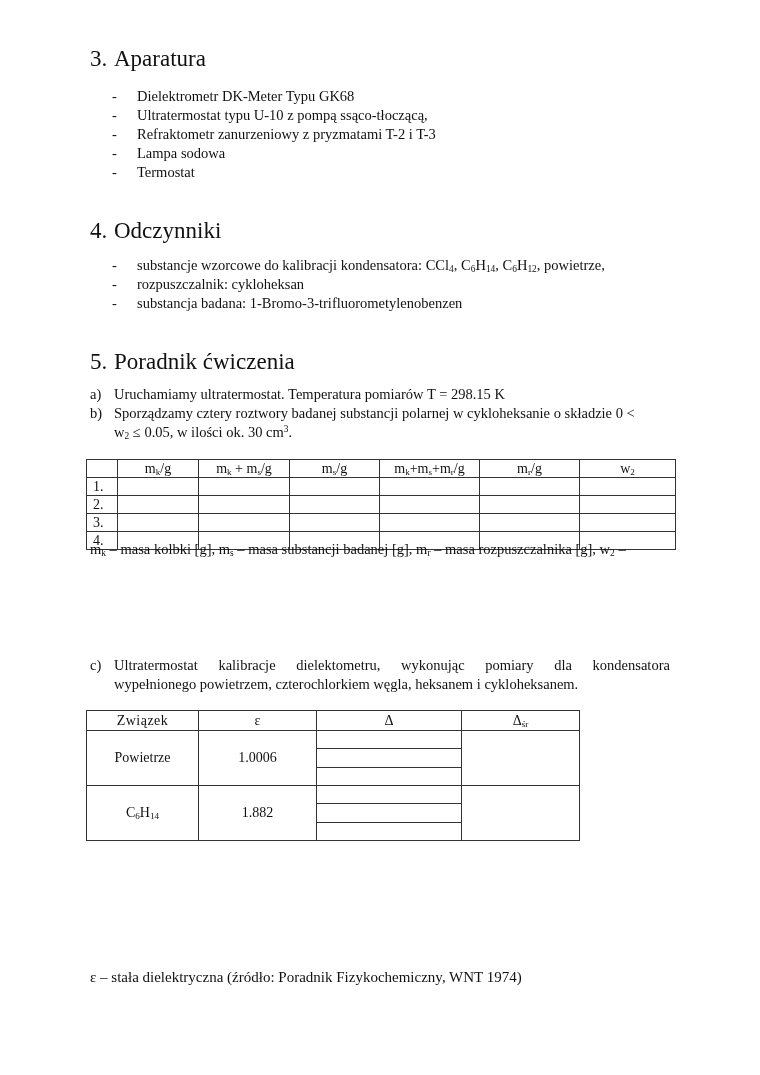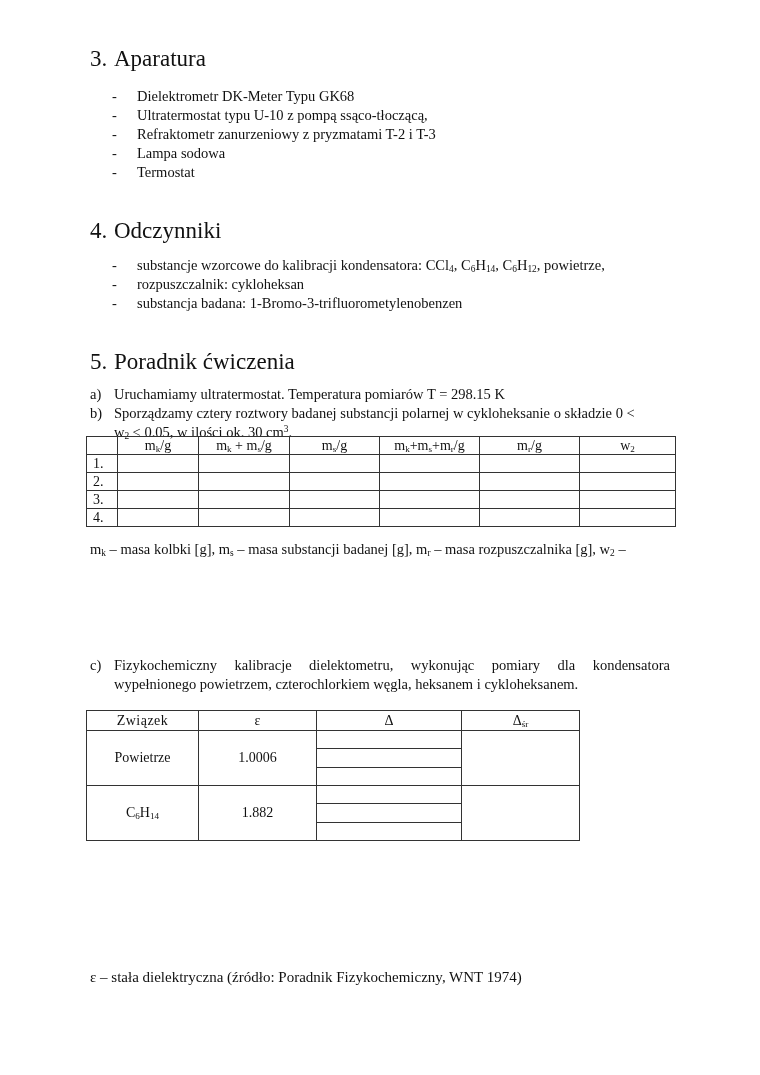--- a/index.html
+++ b/index.html
@@ -82,21 +82,21 @@
 <div class="para" style="top:386px;">
   <span class="lbl">a)</span>
   <span class="txt">Uruchamiamy ultratermostat. Temperatura pomiarów T = 298.15 K</span>
 </div>
 <div class="para" style="top:405px;">
   <span class="lbl">b)</span>
   <span class="txt">Sporządzamy cztery roztwory badanej substancji polarnej w cykloheksanie o składzie 0 &lt;</span>
   <span class="txt" style="top:19px;"><span>w</span><sub>2</sub><span> ≤ 0.05, w ilości ok. 30 cm</span><sup>3</sup><span>.</span></span>
 </div>
 
-<table class="grid" id="table1" style="left:86px; top:436px; width:589px;padding-left:34px;">
+<table class="grid" id="table1" style="left:86px; top:459px; width:589px;padding-left:34px;">
   <colgroup>
     <col style="width:31px">
       <col style="width:81px">
       <col style="width:91px">
       <col style="width:90px">
       <col style="width:100px">
       <col style="width:100px">
       <col style="width:96px">
   </colgroup>
   <thead>
@@ -150,21 +150,21 @@
     </tbody>
 </table>
 
 <div class="abs" style="left:90px; top:541px; width:580px;">
   <div id="legend1line1" style="white-space:nowrap;"><span>m</span><sub>k</sub><span> – masa kolbki [g], m</span><sub>s</sub><span> – masa substancji badanej [g], m</span><sub>r</sub><span> – masa rozpuszczalnika [g], w</span><sub>2</sub><span> –</span></div>
 </div>
 
 <div class="para" style="top:657px; width:580px;">
   <span class="lbl">c)</span>
   <span class="txt" id="stepc1" style="width:556px; display:flex; justify-content:space-between;">
-      <span>Fizykochemiczny</span>
+      <span>Ultratermostat</span>
       <span>kalibracje</span>
       <span>dielektometru,</span>
       <span>wykonując</span>
       <span>pomiary</span>
       <span>dla</span>
       <span>kondensatora</span>
     </span>
   <span class="txt" style="top:19px;">wypełnionego powietrzem, czterochlorkiem węgla, heksanem i cykloheksanem.</span>
 </div>
 

